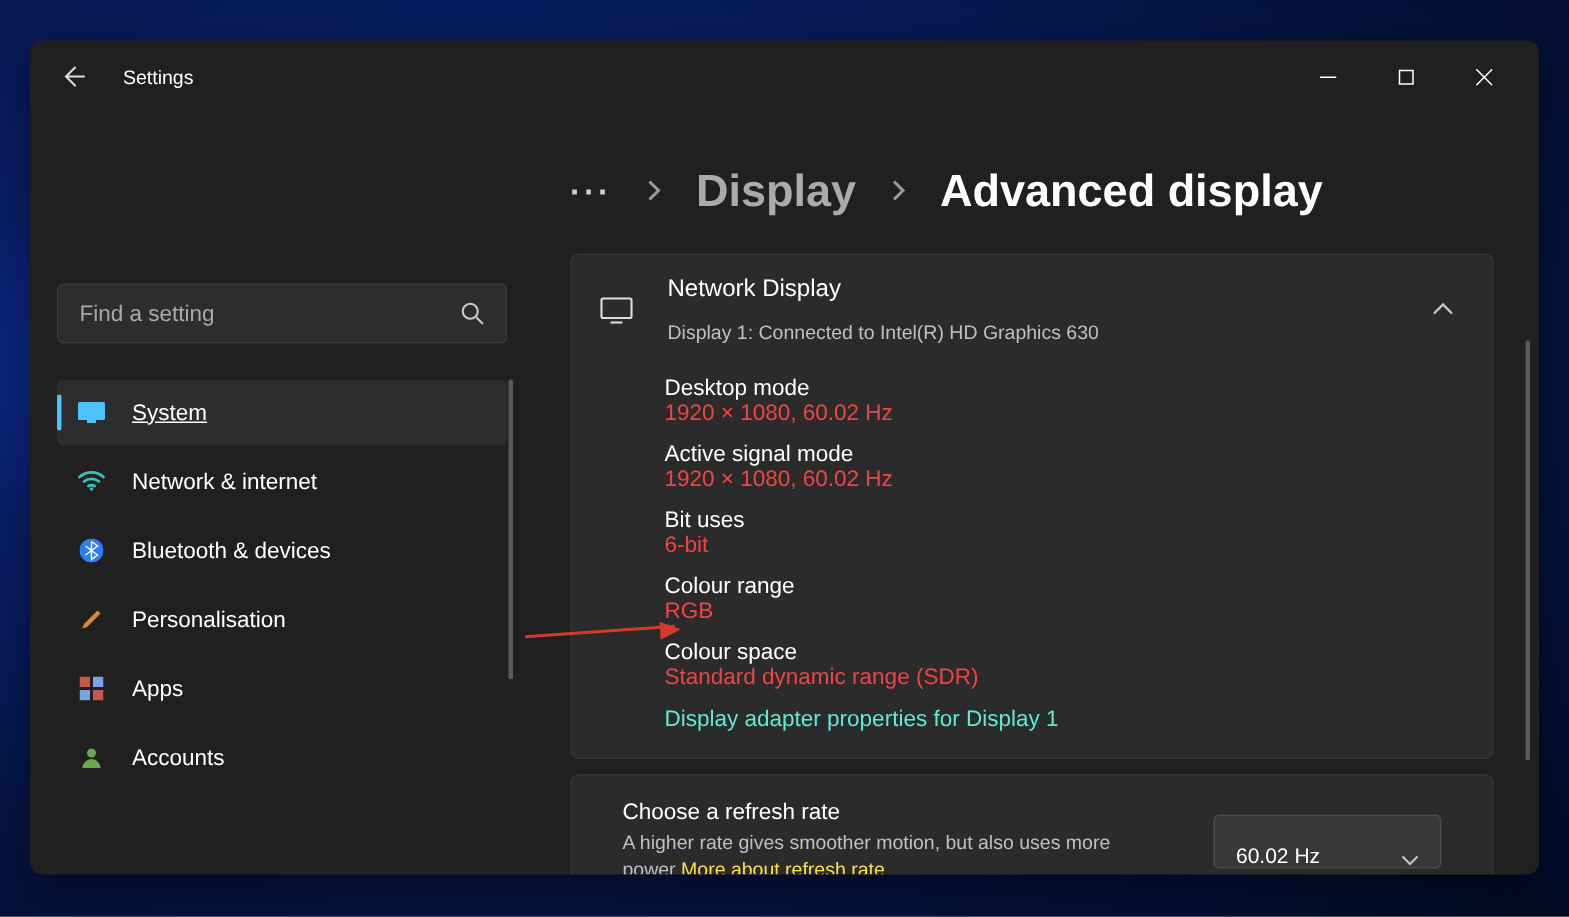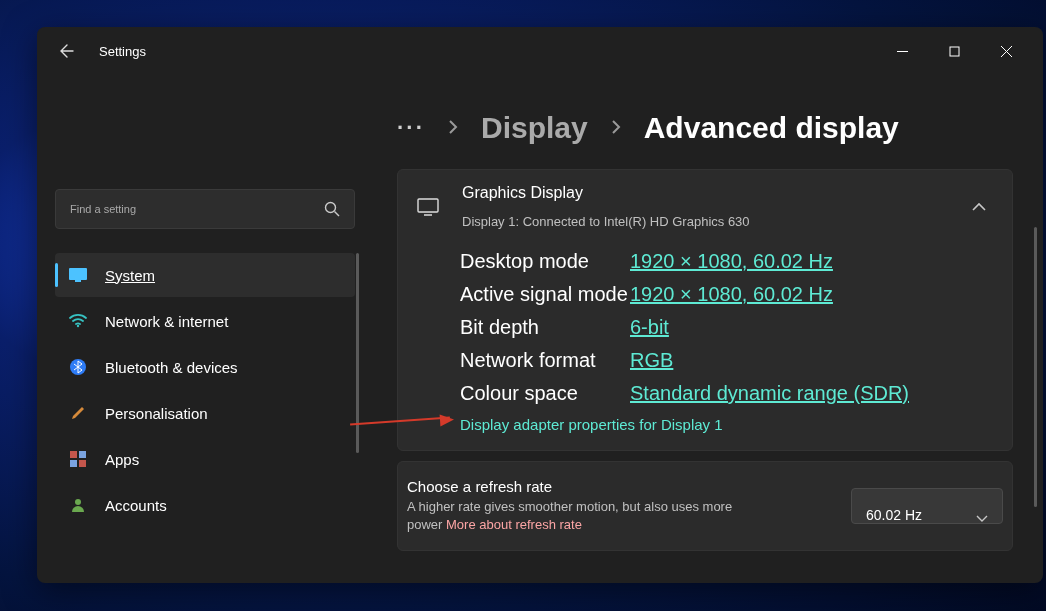--- a/index.html
+++ b/index.html
@@ -2,21 +2,21 @@
 <html><head>
 <meta charset="utf-8">
 <style>
 * { margin: 0; padding: 0; box-sizing: border-box; font-family: "Segoe UI", -apple-system, sans-serif; }
 body {
   width: 1046px; height: 611px;
   background: radial-gradient(ellipse at 30% 40%, #1e4fff 0%, #0a1f6b 35%, #04143f 70%, #020a24 100%);
   position: relative; overflow: hidden;
 }
 .window {
-  position: absolute; left: 37px; top: 27px; width: 1006px; height: 556px;
+  position: absolute; left: 20px; top: 27px; width: 1006px; height: 556px;
   background: #202020; border-radius: 8px; color: #fff; overflow: hidden;
   box-shadow: 0 8px 32px rgba(0,0,0,.5);
 }
 .titlebar {
   display: flex; align-items: center; height: 48px; padding: 0 14px;
 }
 .back-btn {
   width: 32px; height: 32px; display: flex; align-items: center; justify-content: center;
   cursor: pointer; border-radius: 4px;
 }
@@ -29,21 +29,21 @@
 .content-area { display: flex; height: calc(100% - 48px); }
 .sidebar {
   width: 330px; padding: 0 12px 0 18px; display: flex; flex-direction: column;
 }
 .search-wrap {
   margin: 114px 0 24px 0;
   background: #2d2d2d; border: 1px solid #3a3a3a; border-radius: 4px;
   height: 40px; display: flex; align-items: center; padding: 0 14px;
 }
 .search-input {
-  flex: 1; background: transparent; border: 0; color: #c9c9c9; font-size: 11px; outline: none;
+  flex: 1; background: transparent; border: 0; color: #c9c9c9; font-size: 15px; outline: none;
 }
 .search-input::placeholder { color: #a9a9a9; }
 .nav { display: flex; flex-direction: column; gap: 2px; position: relative; }
 .nav-item {
   display: flex; align-items: center; height: 44px; padding: 0 14px;
   border-radius: 4px; cursor: pointer; font-size: 15px; gap: 18px;
   position: relative;
 }
 .nav-item.active { background: #2d2d2d; text-decoration: underline; }
 .nav-item.active::before {
@@ -70,28 +70,28 @@
 }
 .card-header {
   display: flex; align-items: center; padding: 14px 26px 14px 18px; gap: 22px;
   cursor: pointer;
 }
 .card-header .titles { flex: 1; }
 .card-title { font-size: 16px; font-weight: 500; }
 .card-sub { font-size: 13px; color: #c0c0c0; margin-top: 12px; }
 .chevron { color: #c7c7c7; }
 .card-body { padding: 2px 18px 16px 62px; }
-.info-row { display: flex; font-size: 20px; padding: 5px 0; }
+.info-row { display: flex; font-size: 15px; padding: 5px 0; flex-direction: column; }
 .info-label { width: 170px; color: #fff; }
-.info-value { color: #5eead4; text-decoration: underline; }
+.info-value { color: #ef4444; }
 .link-row { margin-top: 6px; }
 .link { color: #5eead4; font-size: 15px; cursor: pointer; }
-.link-inline { color: #fca5a5; cursor: pointer; }
+.link-inline { color: #fde047; cursor: pointer; }
 .rate-card {
-  display: flex; align-items: center; padding: 16px 9px; 
+  display: flex; align-items: center; padding: 16px 34px; 
 }
 .rate-text { flex: 1; }
 .rate-title { font-size: 15px; font-weight: 500; }
 .rate-desc { font-size: 13px; color: #c0c0c0; margin-top: 3px; line-height: 1.4; max-width: 330px; }
 .select-box {
   background: #383838; border: 1px solid #4a4a4a; border-radius: 4px;
   height: 36px; width: 152px; display: flex; align-items: flex-end; padding: 0 14px;
   justify-content: space-between; cursor: pointer; font-size: 14px;
 }
 .main-scrollbar {
@@ -232,44 +232,44 @@
 
       <div class="card">
         <div class="card-header">
           <span class="icon-monitor">
             <svg width="22" height="18" viewBox="0 0 22 18">
                 <rect x="1" y="1" width="20" height="13" rx="1" stroke="#ddd" stroke-width="1.4" fill="none"></rect>
                 <path d="M7 17h8" stroke="#ddd" stroke-width="1.4"></path>
               </svg>
           </span>
           <div class="titles">
-            <div class="card-title">Graphics Display</div>
+            <div class="card-title">Network Display</div>
             <div class="card-sub">Display 1: Connected to Intel(R) HD Graphics 630</div>
           </div>
           <span class="chevron">
             <svg width="14" height="10" viewBox="0 0 14 10">
                 <path d="M1 8l6-6 6 6" stroke="#c7c7c7" stroke-width="1.6" fill="none"></path>
               </svg>
           </span>
         </div>
         <div class="card-body">
           <div class="info-row">
               <div class="info-label">Desktop mode</div>
               <div class="info-value">1920 × 1080, 60.02 Hz</div>
             </div>
           <div class="info-row">
               <div class="info-label">Active signal mode</div>
               <div class="info-value">1920 × 1080, 60.02 Hz</div>
             </div>
           <div class="info-row">
-              <div class="info-label">Bit depth</div>
+              <div class="info-label">Bit uses</div>
               <div class="info-value">6-bit</div>
             </div>
           <div class="info-row">
-              <div class="info-label">Network format</div>
+              <div class="info-label">Colour range</div>
               <div class="info-value">RGB</div>
             </div>
           <div class="info-row">
               <div class="info-label">Colour space</div>
               <div class="info-value">Standard dynamic range (SDR)</div>
             </div>
           <div class="link-row">
             <span class="link">Display adapter properties for Display 1</span>
           </div>
         </div>

